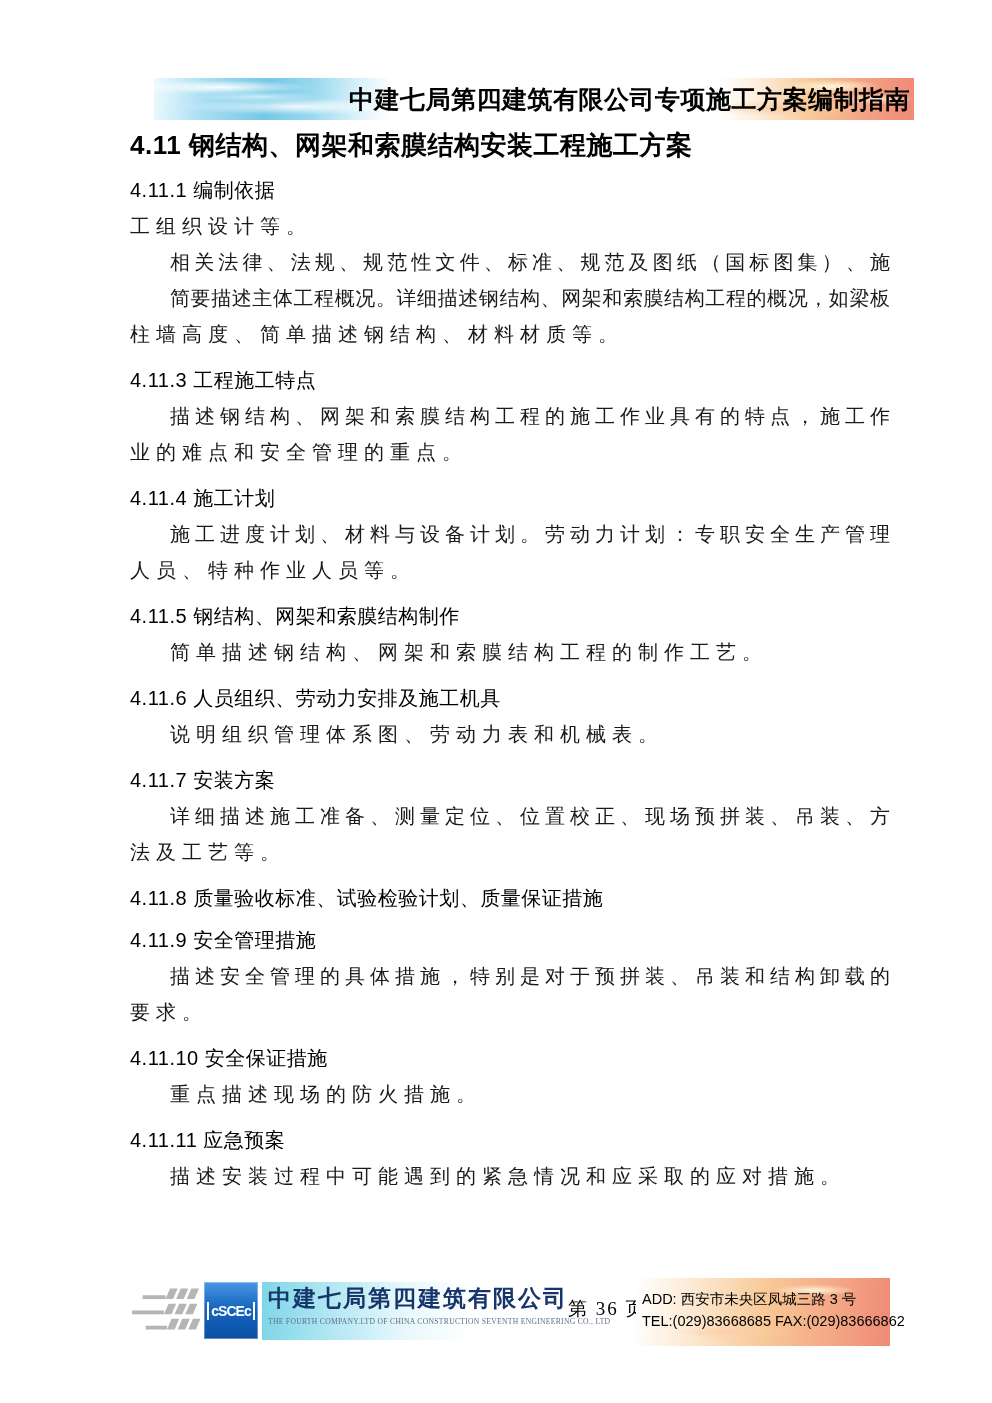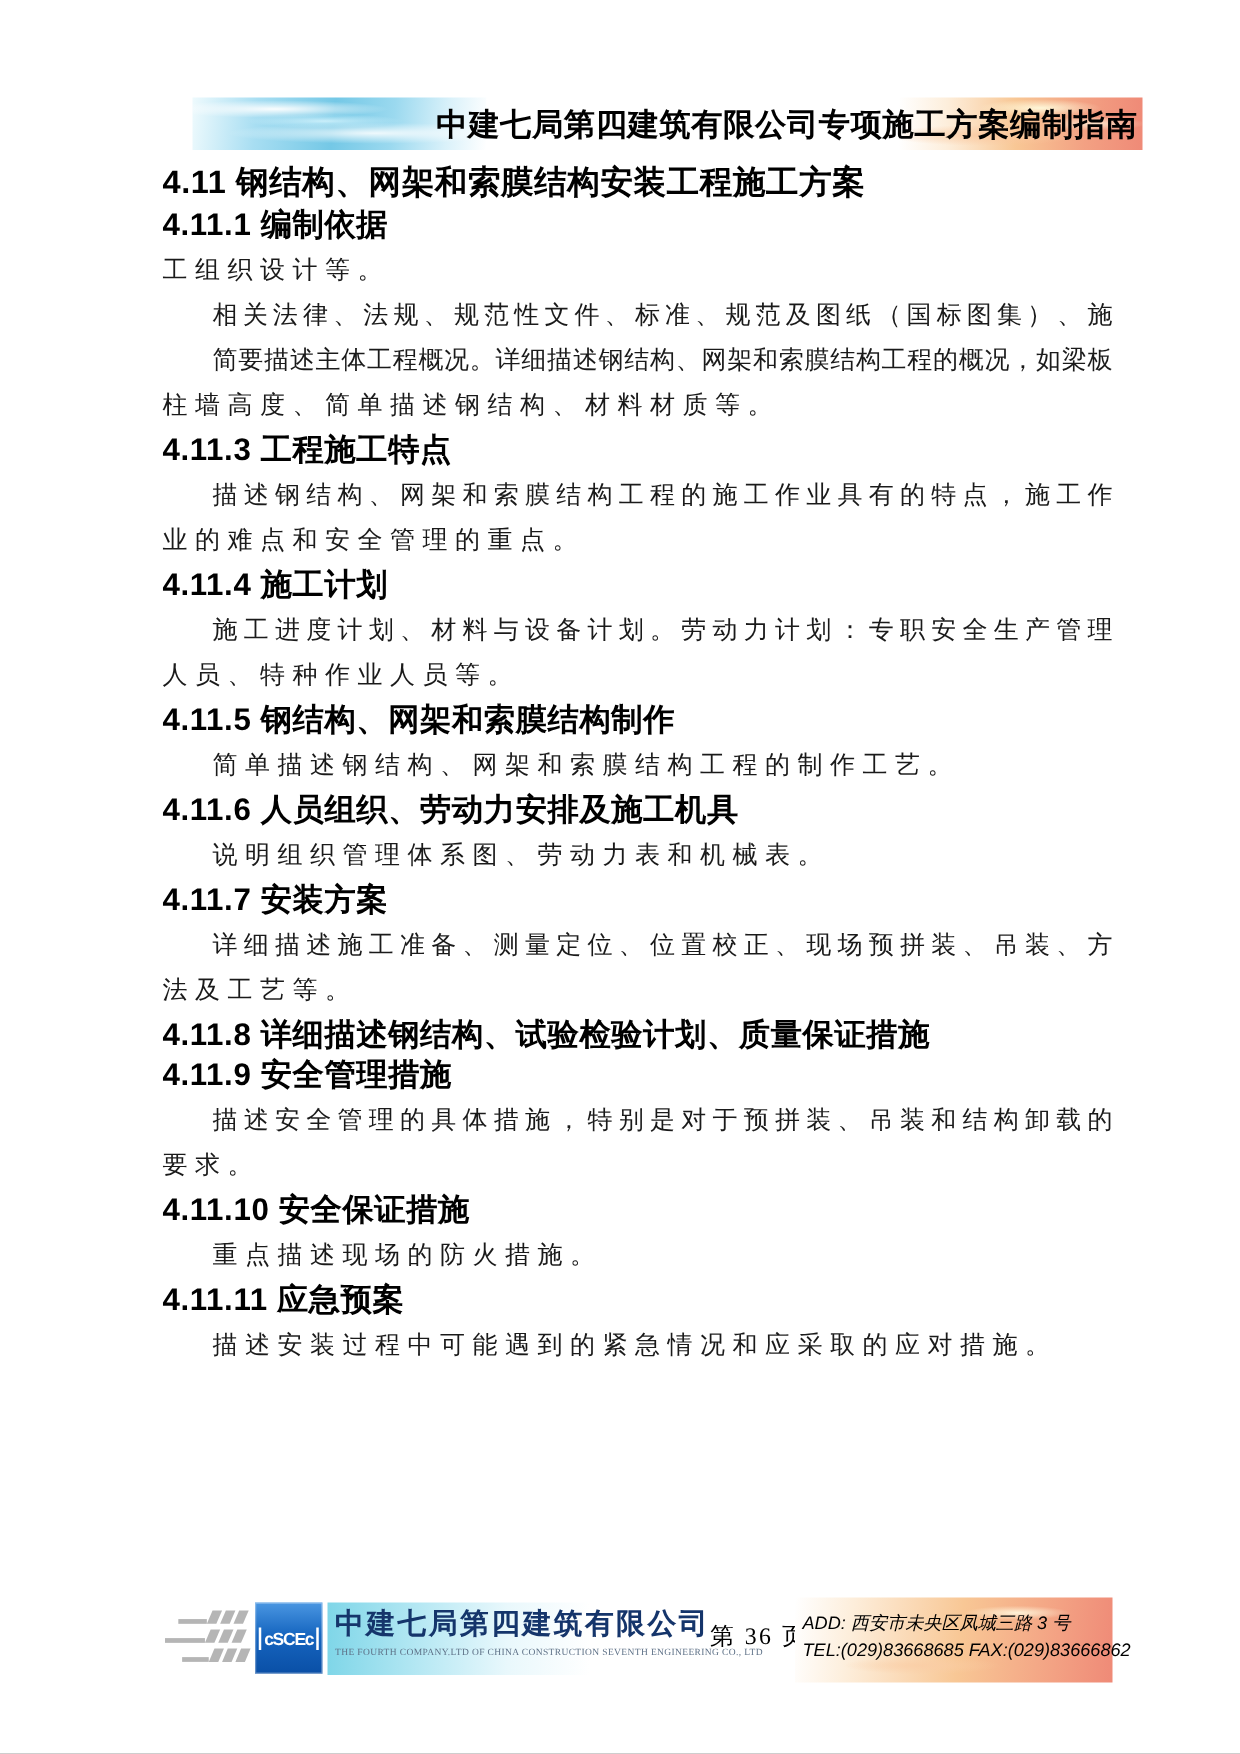--- a/index.html
+++ b/index.html
@@ -31,21 +31,21 @@
     font-weight:bold;font-size:25px;letter-spacing:0.5px;color:#000;white-space:nowrap;
   }
   
   .content{position:absolute;left:130px;top:122px;width:760px;}
   .main-heading{
     font-family:"Liberation Sans","DejaVu Sans",sans-serif;
     font-size:26px;font-weight:bold;margin:6px 0 0 0;line-height:34px;letter-spacing:0.5px;color:#000;
   }
   .section h3{
     font-family:"Liberation Sans","DejaVu Sans",sans-serif;
-    font-size:25px;font-weight:bold;margin:4px 0 4px 0;line-height:28px;color:#000;letter-spacing:0.5px;
+    font-size:20px;font-weight:normal;margin:14px 0 4px 0;line-height:28px;color:#000;letter-spacing:0.5px;
   }
   .bline{font-size:20px;line-height:36px;color:#1a1a1a;}
   .bline.indent{text-indent:2em;}
   .bline.jline{text-align:justify;text-align-last:justify;text-justify:inter-character;}
   .bline.lastline{letter-spacing:6px;}
   
   .footer{position:absolute;left:130px;top:1278px;width:760px;height:72px;}
   .logo-gray{position:absolute;left:2px;top:4px;width:70px;height:60px;}
   .logo-cscec{
     position:absolute;left:74px;top:4px;width:54px;height:57px;
@@ -75,21 +75,21 @@
     position:absolute;left:438px;top:18px;font-size:19px;color:#000;
     font-family:"Liberation Serif","DejaVu Serif",serif;white-space:nowrap;letter-spacing:2px;
   }
   .address-block{
     position:absolute;right:0;top:0;width:254px;height:68px;box-sizing:border-box;padding:10px 4px 0 6px;
     background:
       radial-gradient(60px 8px at 70% 18%, rgba(255,250,225,.9), rgba(255,255,255,0) 70%),
       radial-gradient(90px 10px at 40% 80%, rgba(250,205,165,.8), rgba(255,255,255,0) 70%),
       linear-gradient(96deg,#ffffff 0%,#fdeedb 18%,#f8c795 52%,#f3a183 82%,#ef8a77 100%);
     font-family:"Liberation Sans","DejaVu Sans",sans-serif;
-    font-size:14.5px;line-height:22px;color:#000;white-space:nowrap;font-style:italic;
+    font-size:14.5px;line-height:22px;color:#000;white-space:nowrap;
   }
 </style>
 </head>
 <body>
 
 <div class="page">
 
   <div class="header-banner">
     <div class="clouds-left"></div>
     <div class="clouds-right"></div>
@@ -125,21 +125,21 @@
         <div class="section">
           <h3>4.11.6 人员组织、劳动力安排及施工机具</h3>
           <div class="bline indent lastline">说明组织管理体系图、劳动力表和机械表。</div>
         </div>
         <div class="section">
           <h3>4.11.7 安装方案</h3>
           <div class="bline indent jline">详细描述施工准备、测量定位、位置校正、现场预拼装、吊装、方</div>
           <div class="bline lastline">法及工艺等。</div>
         </div>
         <div class="section">
-          <h3>4.11.8 详细描述钢结构、试验检验计划、质量保证措施</h3>
+          <h3>4.11.8 质量验收标准、试验检验计划、质量保证措施</h3>
         </div>
         <div class="section">
           <h3>4.11.9 安全管理措施</h3>
           <div class="bline indent jline">描述安全管理的具体措施，特别是对于预拼装、吊装和结构卸载的</div>
           <div class="bline lastline">要求。</div>
         </div>
         <div class="section">
           <h3>4.11.10 安全保证措施</h3>
           <div class="bline indent lastline">重点描述现场的防火措施。</div>
         </div>

